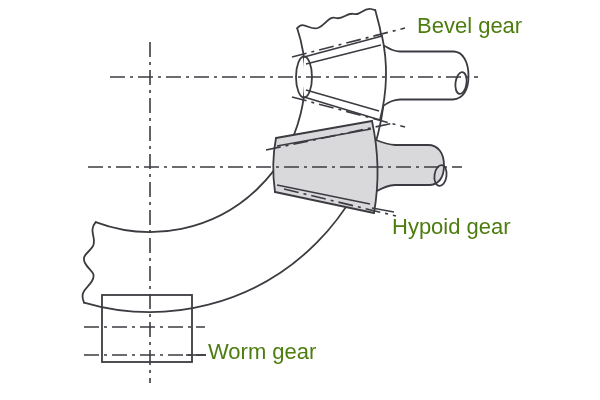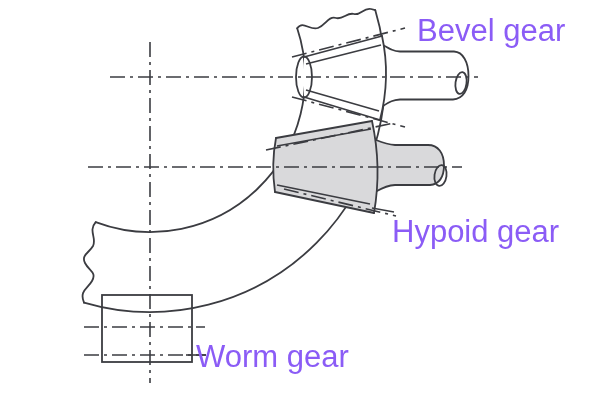--- a/index.html
+++ b/index.html
@@ -1,19 +1,19 @@
 <!DOCTYPE html>
 <html><head>
 <meta charset="utf-8">
 <style>
   html,body{margin:0;padding:0;background:#ffffff;}
   #stage{position:relative;width:600px;height:400px;background:#ffffff;overflow:hidden;
          font-family:"Liberation Sans", sans-serif;}
   #stage svg{position:absolute;left:0;top:0;}
-  .label{position:absolute;font-size:31px;line-height:1;color:#8b5cf6;white-space:nowrap;
+  .label{position:absolute;font-size:22px;line-height:1;color:#4d7c0f;white-space:nowrap;
          letter-spacing:0px;}
   .ol{stroke:#3b3c41;stroke-width:1.8;fill:none;stroke-linecap:round;}
   .thin{stroke:#3b3c41;stroke-width:1.6;fill:none;stroke-linecap:butt;}
   .cl{stroke:#3b3c41;stroke-width:1.6;fill:none;stroke-dasharray:15 5 3 5;stroke-linecap:butt;}
   .fw{fill:#ffffff;stroke:none;}
 </style>
 </head>
 <body>
 
 <div id="stage">
@@ -76,14 +76,14 @@
 
     <g>
       <path class="cl" d="M150,42 L150,383"></path>
       <path class="cl" d="M110,77 L478,77"></path>
       <path class="cl" d="M88,167 L462,167"></path>
     </g>
   </svg>
 
   <div class="label" style="left:417px;top:15px">Bevel gear</div>
   <div class="label" style="left:392px;top:216px">Hypoid gear</div>
-  <div class="label" style="left:196px;top:341px">Worm gear</div>
+  <div class="label" style="left:208px;top:341px">Worm gear</div>
 </div>
 
 </body></html>

